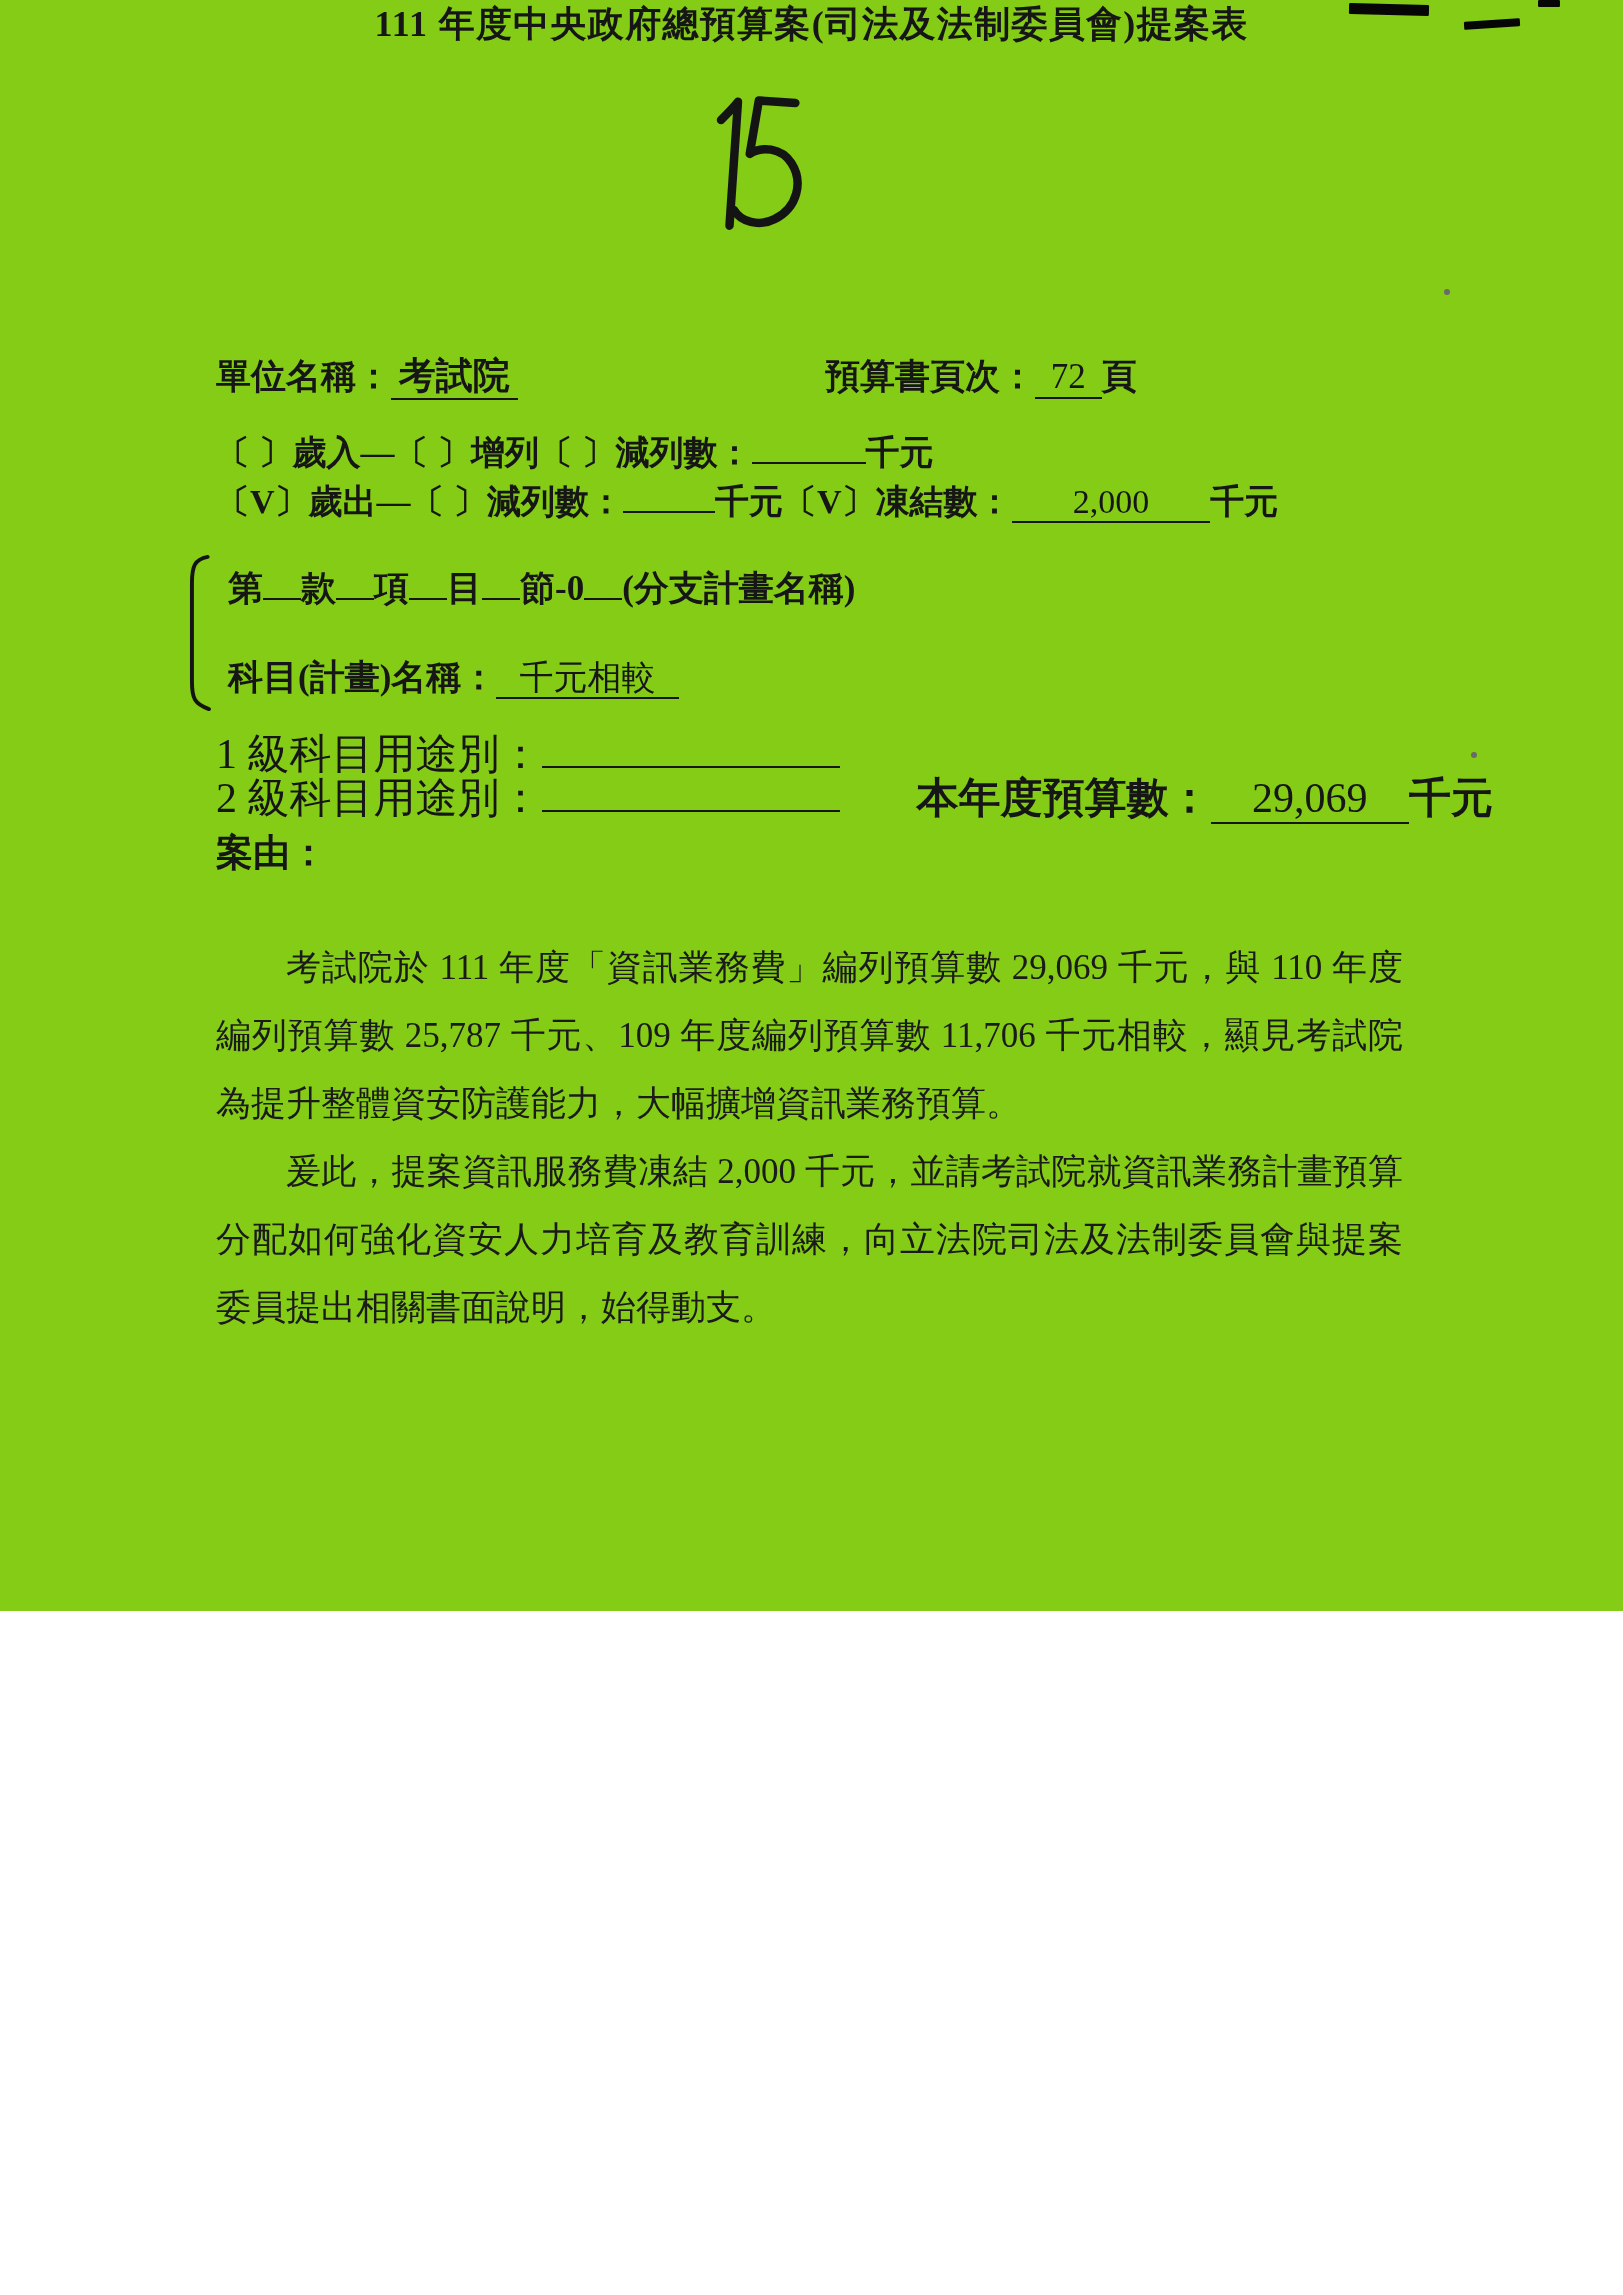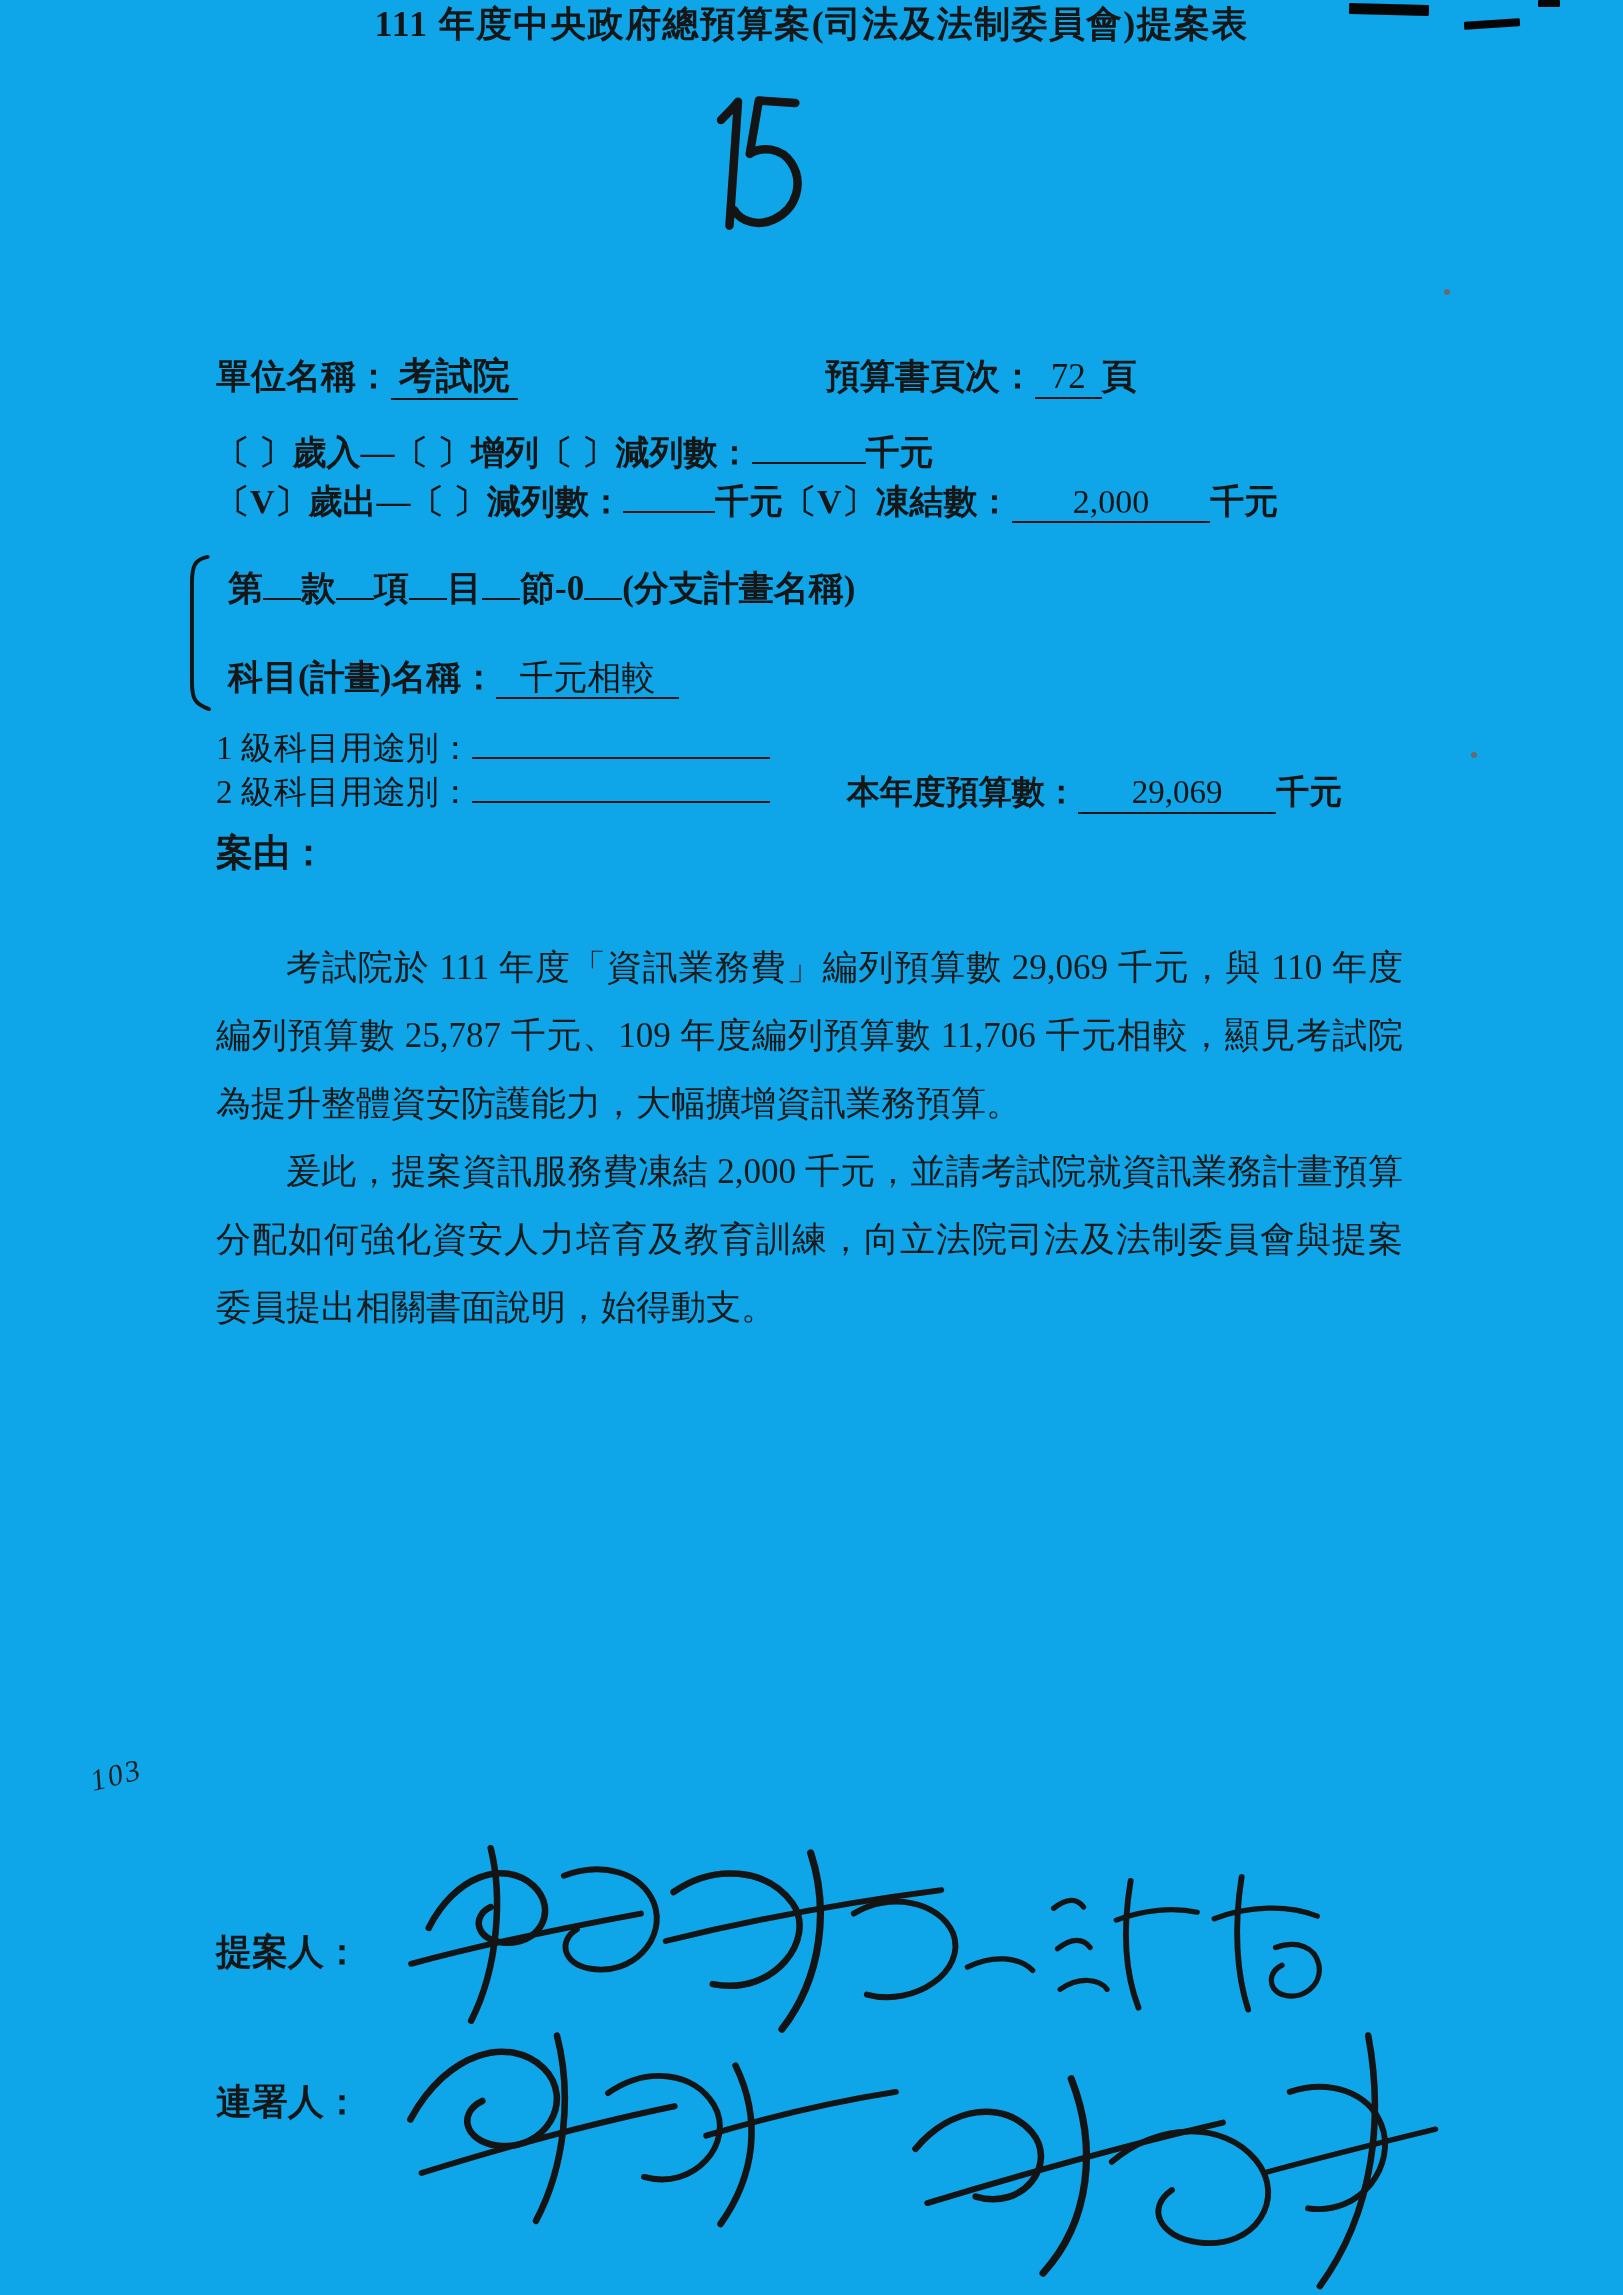--- a/index.html
+++ b/index.html
@@ -1,29 +1,29 @@
 <!DOCTYPE html>
 <html style="font-size:10.5px"><head>
 <meta charset="utf-8">
 <style>
   html,body { margin:0; padding:0; background:#ffffff; }
   .page {
-    position:relative; width:1623px; height:2295px;
-    background:#0ea5e9; color:#161616; overflow:hidden;
+    position:relative; width:1623px; height:1611px;
+    background:#84cc16; color:#161616; overflow:hidden;
     font-family:"Liberation Serif","DejaVu Serif",serif;
   }
   .row { position:absolute; white-space:nowrap; }
   .bold { font-weight:700; }
   .title {
     position:absolute; left:0; top:385; width:1623px; text-align:center;
     font-size:36px; font-weight:600; letter-spacing:1.3px;
   }
   .fs53 { font-size:35px; }
   .fs52 { font-size:34px; }
-  .fs50 { font-size:33px; }
+  .fs50 { font-size:42px; }
   .fs56 { font-size:37px; }
   .u {
     display:inline-block; border-bottom:2.6px solid #161616;
     text-align:center; line-height:1.15; padding:0 7.8px;
   }
   .blank {
     display:inline-block; border-bottom:2.6px solid #161616;
     height:1.05em; vertical-align:baseline;
   }
   .w70  { min-width:38px; }

